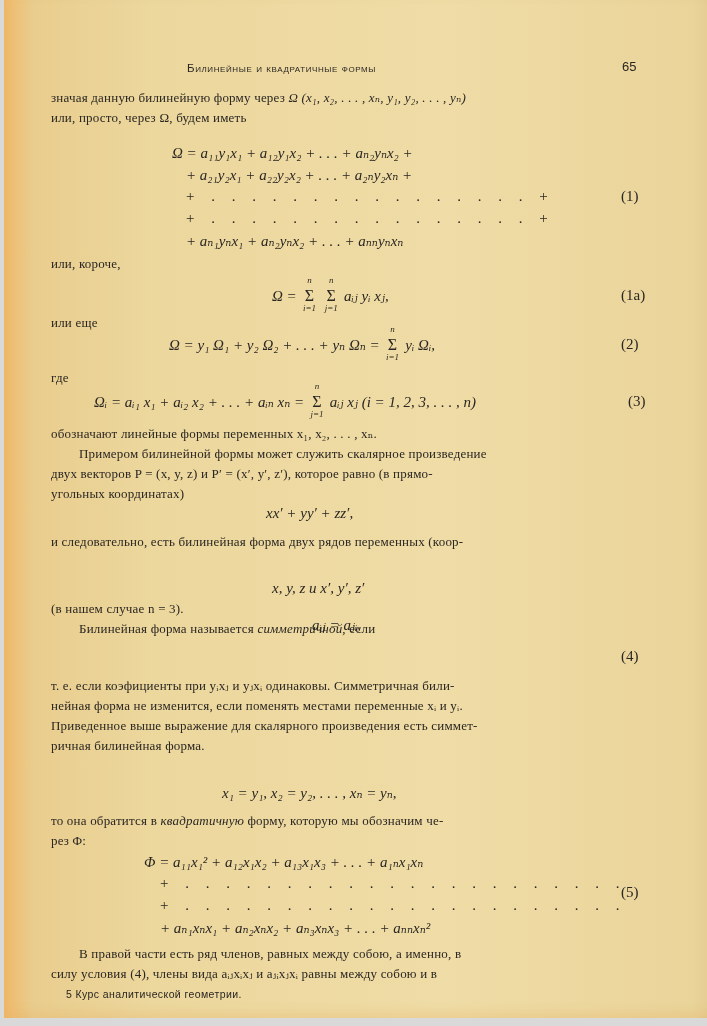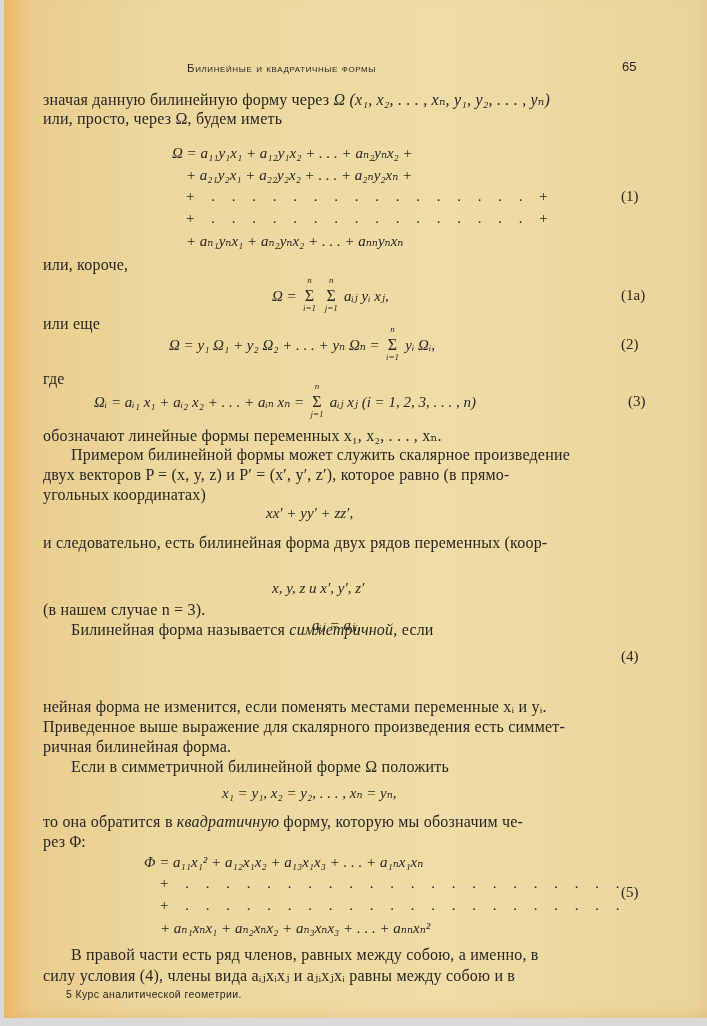--- a/index.html
+++ b/index.html
@@ -11,21 +11,21 @@
   }
   .page {
     position: absolute; left: 4px; top: 0; width: 697px; height: 1018px;
     background: linear-gradient(90deg, #f0b96a 0%, #e9cd8e 4%, #ecd79d 20%, #efdca6 60%, #ead49a 94%, #dcc084 100%);
     box-shadow: inset 0 -6px 10px rgba(230,170,90,0.25);
     padding-left: 36px;
   }
   .abs { position: absolute; white-space: nowrap; }
   .header { left: 183px; top: 62px; font-size: 11.5px; letter-spacing: 0.6px; font-variant: small-caps; font-family: "Liberation Sans", sans-serif; }
   .pageno { left: 618px; top: 59px; font-size: 13px; font-family: "Liberation Sans", sans-serif; }
-  .text { left: 39px; font-size: 16px; letter-spacing: 0.2px; }
+  .text { left: 47px; font-size: 13px; letter-spacing: 0.2px; }
   .indent { text-indent: 28px; }
   .eq { font-style: italic; font-size: 15px; }
   .eqnum { left: 617px; font-size: 15px; font-style: normal; }
   i, .it { font-style: italic; }
   .dots { letter-spacing: 6.5px; font-style: normal; }
   .sum { display: inline-block; position: relative; text-align: center; width: 18px; font-style: normal; font-size: 16px; }
   .sum .top { position: absolute; top: -12px; left: 0; width: 100%; font-size: 9px; font-style: italic; }
   .sum .bot { position: absolute; top: 16px; left: -4px; width: 26px; font-size: 9px; font-style: italic; }
   .footer { left: 62px; top: 1000px; font-size: 10.5px; font-family: Liberation Sans, sans-serif; letter-spacing: 0.4px; }
 </style>
@@ -93,25 +93,25 @@
 
   <div class="abs text" style="top:601px">(в нашем случае n = 3).</div>
 
   <div class="abs text indent" style="top:621px">
     <span>Билинейная форма называется </span><i>симметричной</i><span>, если</span>
   </div>
 
   <div class="abs eq" style="left:308px; top:616px">aᵢⱼ = aⱼᵢ,</div>
   <div class="abs eqnum" style="top:648px">(4)</div>
 
+  <div class="abs text" style="top:678px">т. е. если коэфициенты при yᵢxⱼ и yⱼxᵢ одинаковы. Симметричная били-</div>
   <div class="abs text" style="top:698px">нейная форма не изменится, если поменять местами переменные xᵢ и yᵢ.</div>
   <div class="abs text" style="top:718px">Приведенное выше выражение для скалярного произведения есть симмет-</div>
   <div class="abs text" style="top:738px">ричная билинейная форма.</div>
 
-  <div class="abs text indent" style="top:758px">Если в симметричной билинейной форме Ω положить</div>
 
   <div class="abs eq" style="left:218px; top:784px">x₁ = y₁,  x₂ = y₂,  . . . ,  xₙ = yₙ,</div>
 
   <div class="abs text" style="top:813px">
     <span>то она обратится в </span><i>квадратичную</i><span> форму, которую мы обозначим че-</span>
   </div>
   <div class="abs text" style="top:833px">рез Φ:</div>
 
   <div>
     <div class="abs eq" style="left:140px; top:853px">Φ = a₁₁x₁² + a₁₂x₁x₂ + a₁₃x₁x₃ + . . . + a₁ₙx₁xₙ</div>

